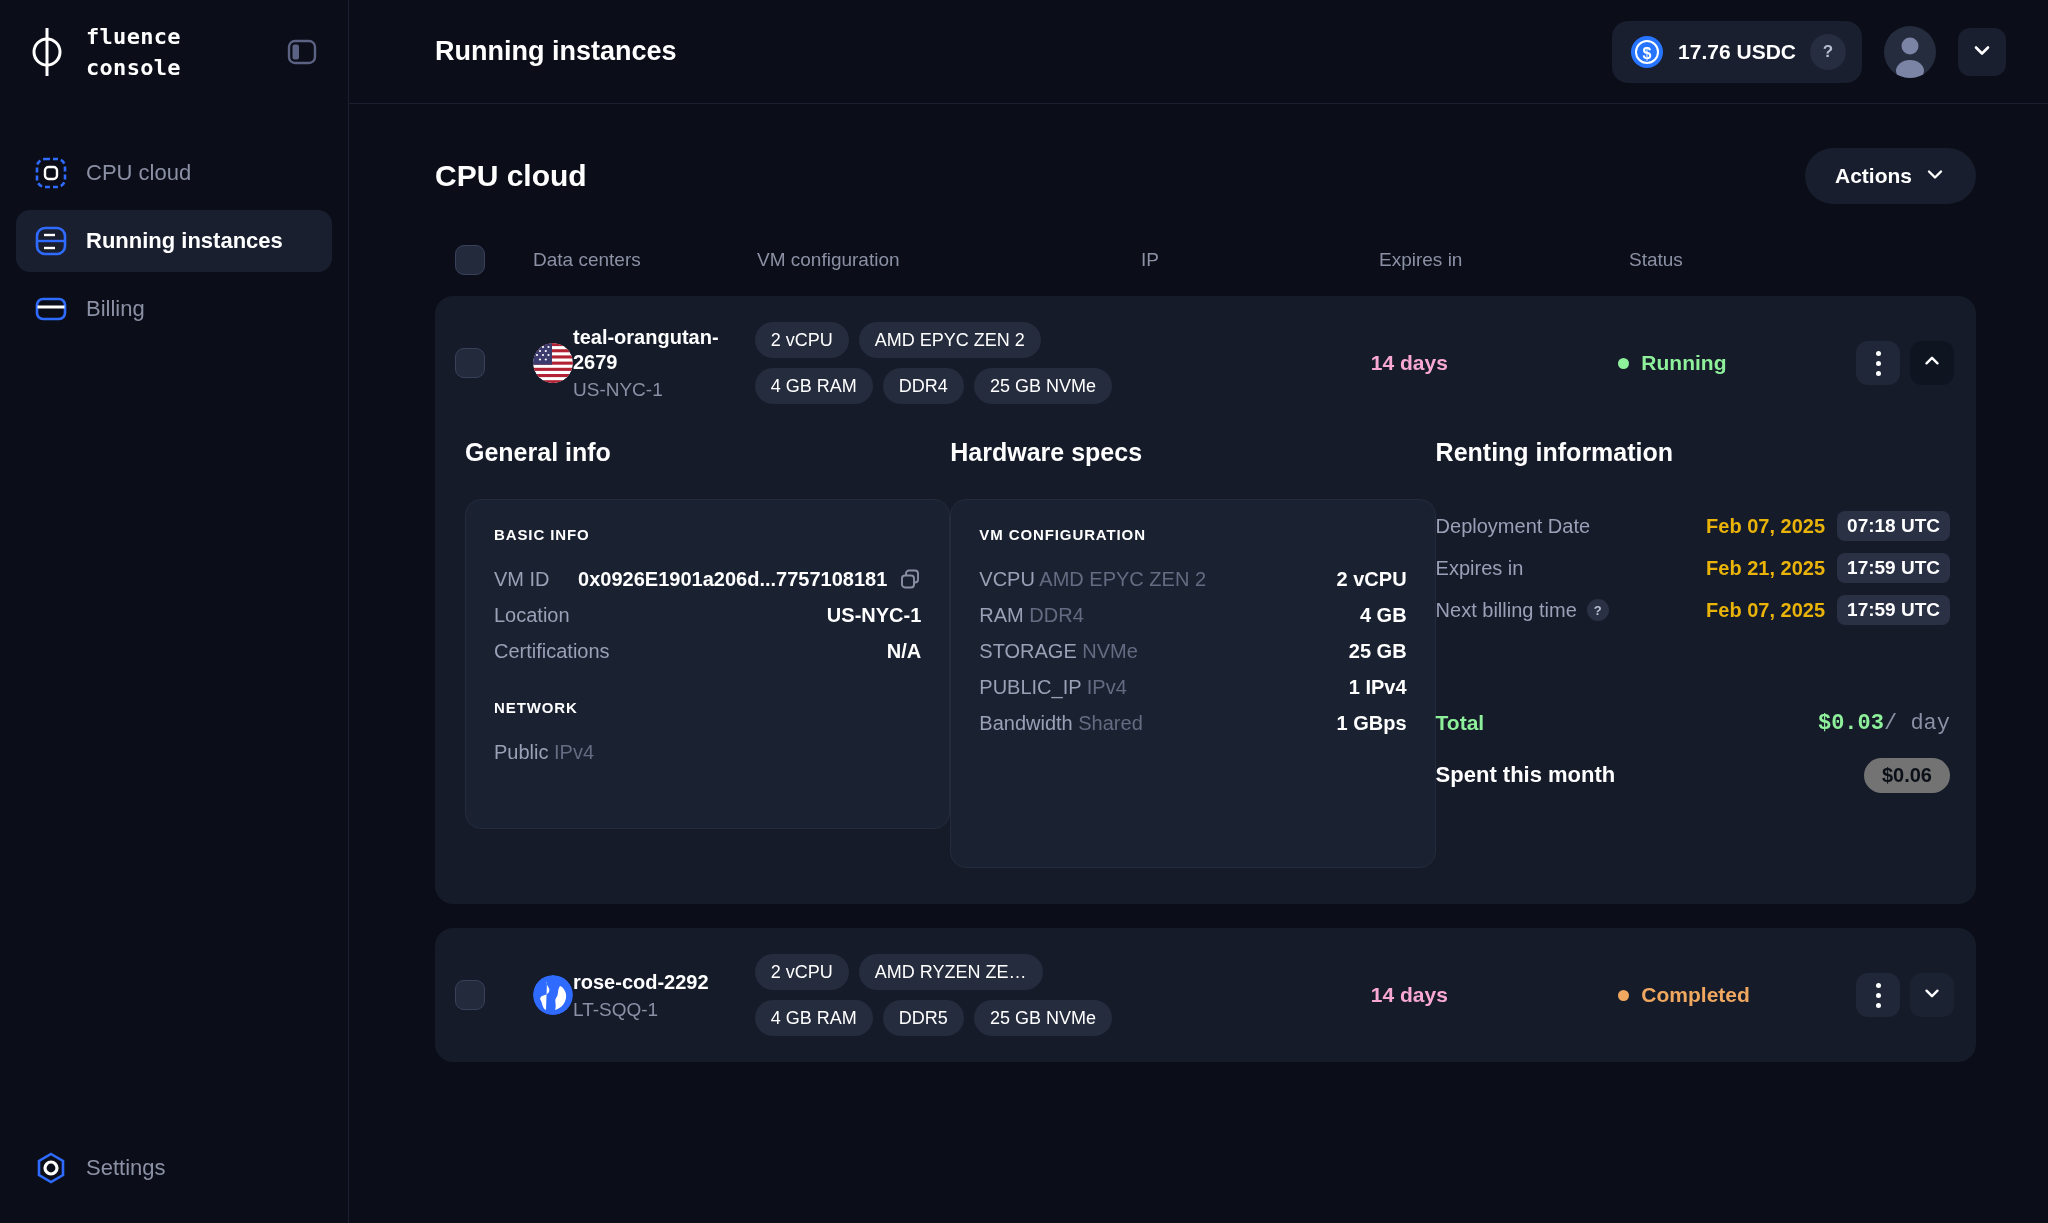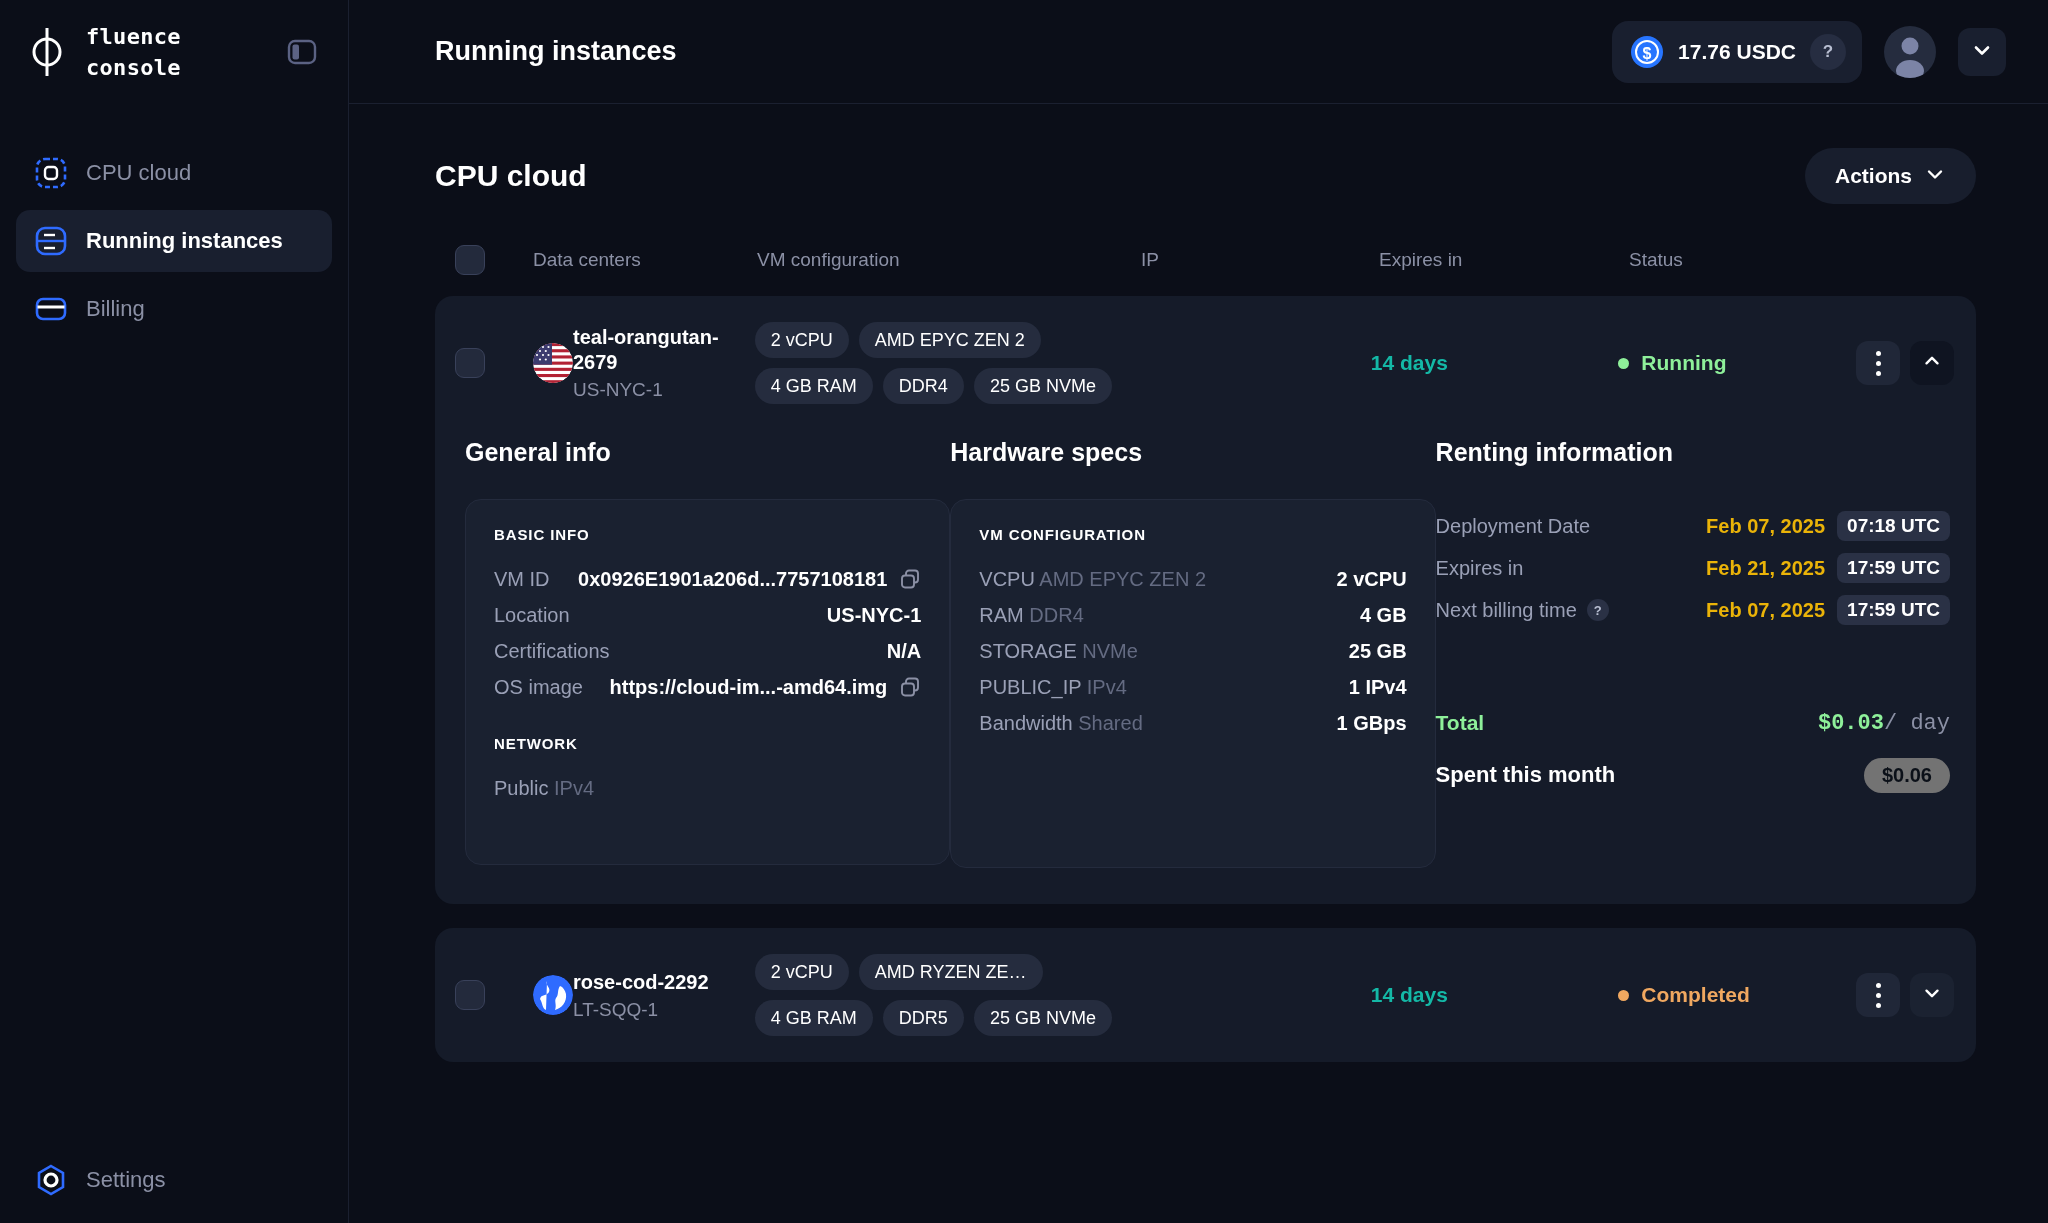--- a/index.html
+++ b/index.html
@@ -43,21 +43,21 @@
     height: 62px; border-radius: 14px;
     display: flex; align-items: center; gap: 18px;
     padding: 0 18px; cursor: pointer;
   }
   .nav-item.active { background: #191f2f; }
   .nav-label { font-size: 22px; font-weight: 500; color: #8b90a5; }
   .nav-item.active .nav-label { color: #ffffff; font-weight: 600; }
   .nav-icon { width: 34px; height: 34px; flex: 0 0 34px; display: block; }
 
   .settings-row {
-    position: absolute; left: 16px; bottom: 12px;
+    position: absolute; left: 16px; bottom: 24px;
     height: 62px; display: flex; align-items: center; gap: 18px;
     padding: 0 18px; border-radius: 14px; cursor: pointer;
   }
 
   
   .main { flex: 1; display: flex; flex-direction: column; min-width: 0; }
   .topbar {
     height: 104px; border-bottom: 1px solid #1b2030;
     display: flex; align-items: center;
     padding: 0 42px 0 86px;
@@ -121,21 +121,21 @@
   .inst-name { font-size: 20px; font-weight: 600; color: #ffffff; line-height: 1.25; }
   .inst-loc { font-size: 19px; color: #8b90a5; margin-top: 4px; }
 
   .chips { width: 384px; display: flex; flex-wrap: wrap; gap: 10px; align-content: center; }
   .chip {
     background: #252c3e; border-radius: 18px; height: 36px;
     display: flex; align-items: center; padding: 0 16px;
     font-size: 18px; font-weight: 500; color: #ffffff; white-space: nowrap;
   }
   .ip-cell { width: 238px; }
-  .exp-cell { width: 250px; font-size: 21px; font-weight: 600; color: #14b8a6; }
+  .exp-cell { width: 250px; font-size: 21px; font-weight: 600; color: #f9a8d4; }
   .st-cell { width: 240px; display: flex; align-items: center; gap: 12px; font-size: 21px; font-weight: 600; }
   .dot { width: 11px; height: 11px; border-radius: 50%; flex: 0 0 11px; }
   .row-btns { margin-left: auto; display: flex; align-items: center; gap: 10px; }
   .kebab {
     width: 44px; height: 44px; border-radius: 12px; background: #202738;
     display: flex; flex-direction: column; align-items: center; justify-content: center; gap: 5px;
     cursor: pointer;
   }
   .kebab i { width: 5px; height: 5px; border-radius: 50%; background: #ffffff; display: block; }
   .expand-btn {
@@ -399,32 +399,20 @@
                 </span>
               </div>
               <div class="kv">
                 <span class="k">Location</span>
                 <span class="v">US-NYC-1</span>
               </div>
               <div class="kv">
                 <span class="k">Certifications</span>
                 <span class="v">N/A</span>
               </div>
-              <div class="kv">
-                <span class="k">OS image</span>
-                <span class="v">
-                  <span>https://cloud-im...-amd64.img</span>
-                  <span class="copy-ic">
-                    <svg viewBox="0 0 22 22" width="22" height="22">
-                      <rect x="7" y="2.5" width="12" height="12" rx="3" fill="none" stroke="#8b90a5" stroke-width="1.9"></rect>
-                      <rect x="3" y="7.5" width="12" height="12" rx="3" fill="#1a2130" stroke="#8b90a5" stroke-width="1.9"></rect>
-                    </svg>
-                  </span>
-                </span>
-              </div>
               <div class="card-label net-label">NETWORK</div>
               <div class="kv">
                 <span class="k"><span>Public</span> <span class="k-dim">IPv4</span></span>
               </div>
               <div style="height:28px"></div>
             </div>
           </div>
 
           <div class="det-col">
             <div class="det-title">Hardware specs</div>

